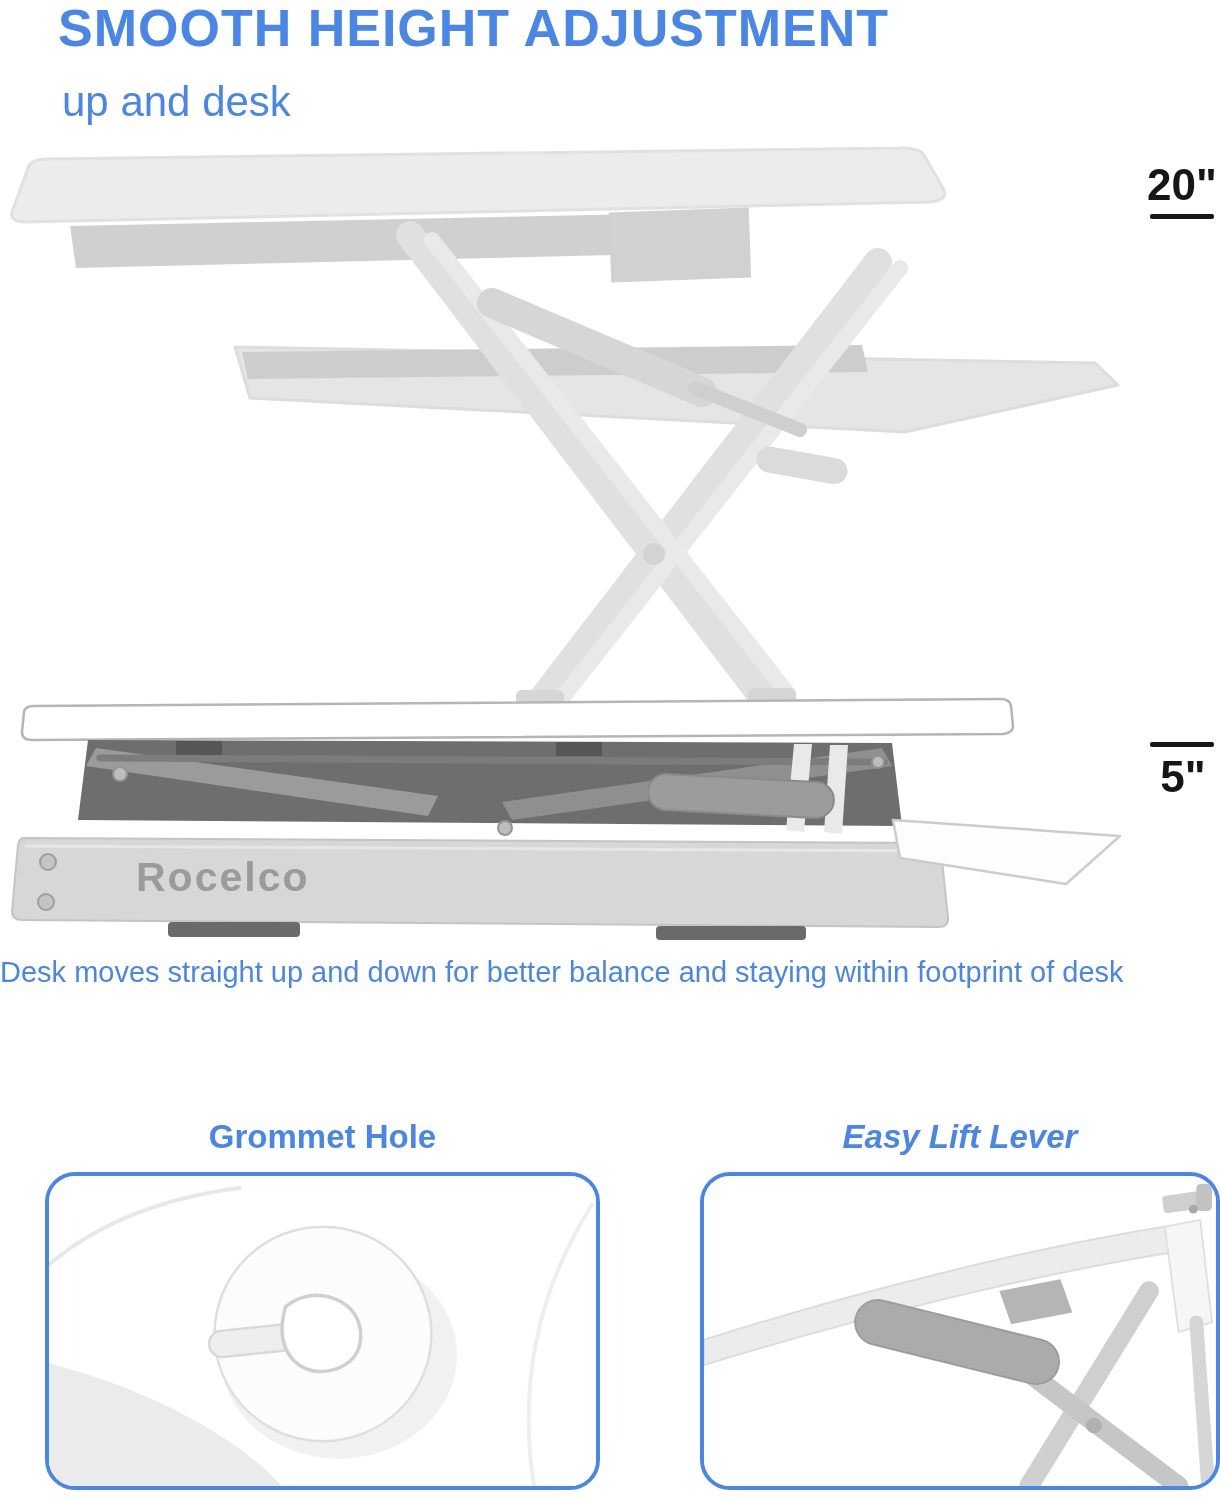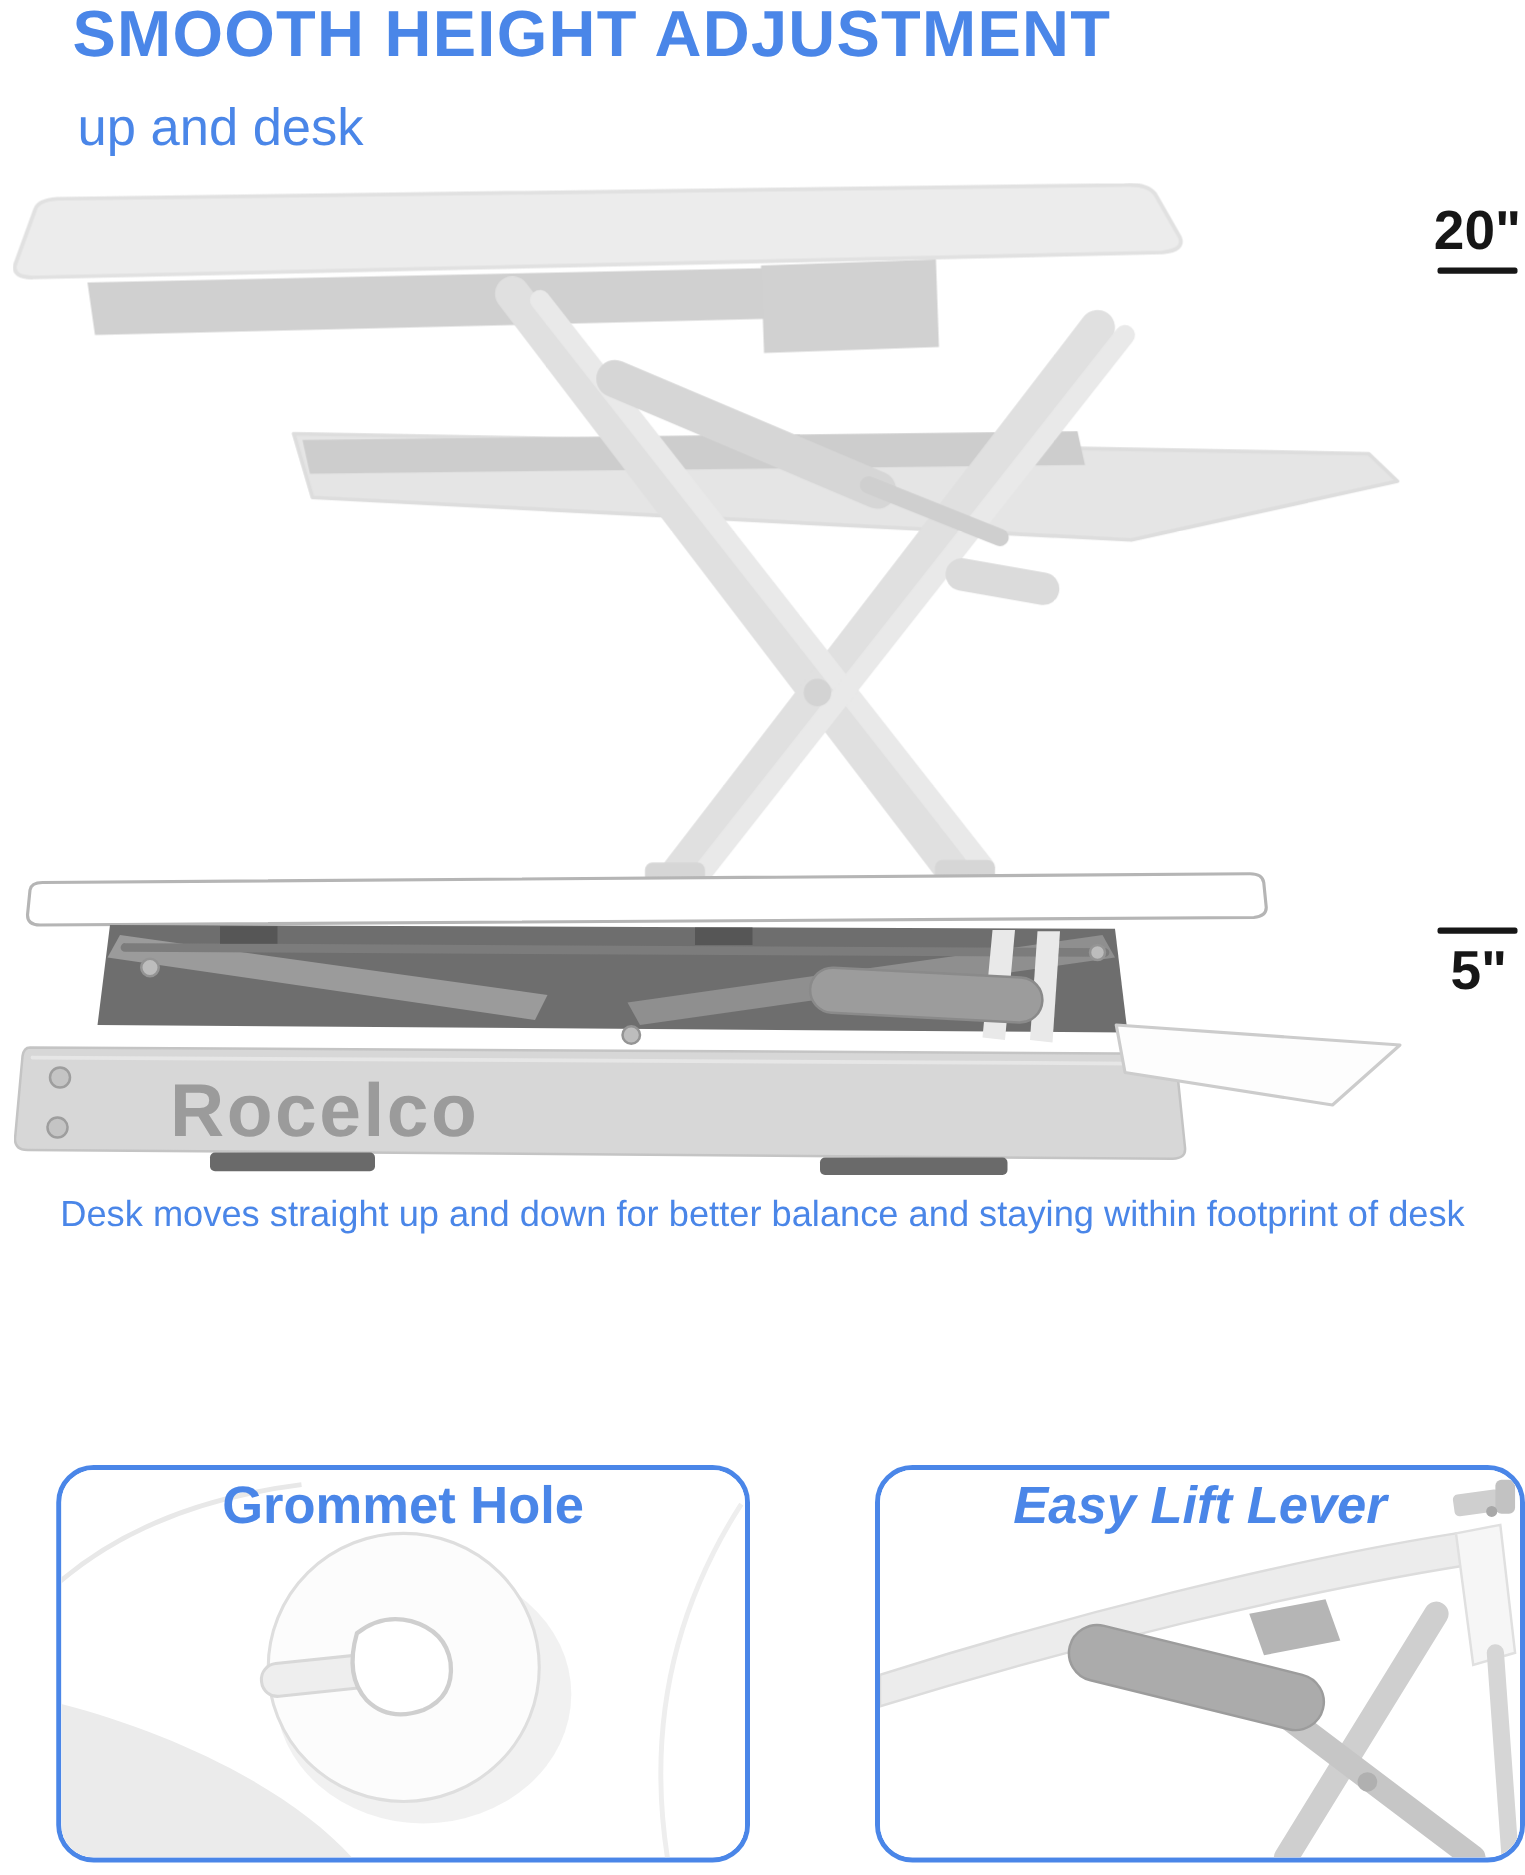--- a/index.html
+++ b/index.html
@@ -12,25 +12,25 @@
          line-height:1.1;z-index:3;}
   .subtitle{left:62px;top:78px;width:600px;
             font-size:42px;font-weight:400;color:var(--accent);z-index:3;}
   #desk-art{left:0;top:0;width:1220px;height:1500px;z-index:1;pointer-events:none;}
   .meas{font-size:44px;font-weight:700;color:var(--ink);z-index:3;text-align:center;}
   .meas-20{left:1146px;top:160px;width:72px;}
   .meas-5{left:1152px;top:752px;width:62px;}
   .tick{height:5px;width:64px;background:var(--ink);z-index:3;border-radius:2px;}
   .tick-20{left:1150px;top:214px;}
   .tick-5{left:1150px;top:742px;}
-  .brand{left:136px;top:854px;font-size:60px;font-weight:700;letter-spacing:2px;
+  .brand{left:136px;top:854px;font-size:41px;font-weight:700;letter-spacing:2px;
          color:#9b9b9b;z-index:3;}
-  .caption{left:0;top:956px;width:1220px;text-align:center;
+  .caption{left:0;top:956px;width:1220px;text-align:left;
            font-size:29px;font-weight:400;color:var(--accent);z-index:3;}
-  .detail-label{top:1180px;font-size:42px;font-weight:700;color:var(--accent);
+  .detail-label{top:1118px;font-size:33px;font-weight:700;color:var(--accent);
                 text-align:center;z-index:3;}
   .detail-label.grommet{left:45px;width:555px;}
   .detail-label.lever{left:700px;width:520px;font-style:italic;}
   .detail-box{border:4px solid var(--accent);border-radius:30px;overflow:hidden;
               background:#ffffff;box-sizing:border-box;z-index:2;}
   .box-grommet{left:45px;top:1172px;width:555px;height:318px;}
   .box-lever{left:700px;top:1172px;width:520px;height:318px;}
   .detail-box svg{display:block;width:100%;height:100%;}
 </style>
 </head>

